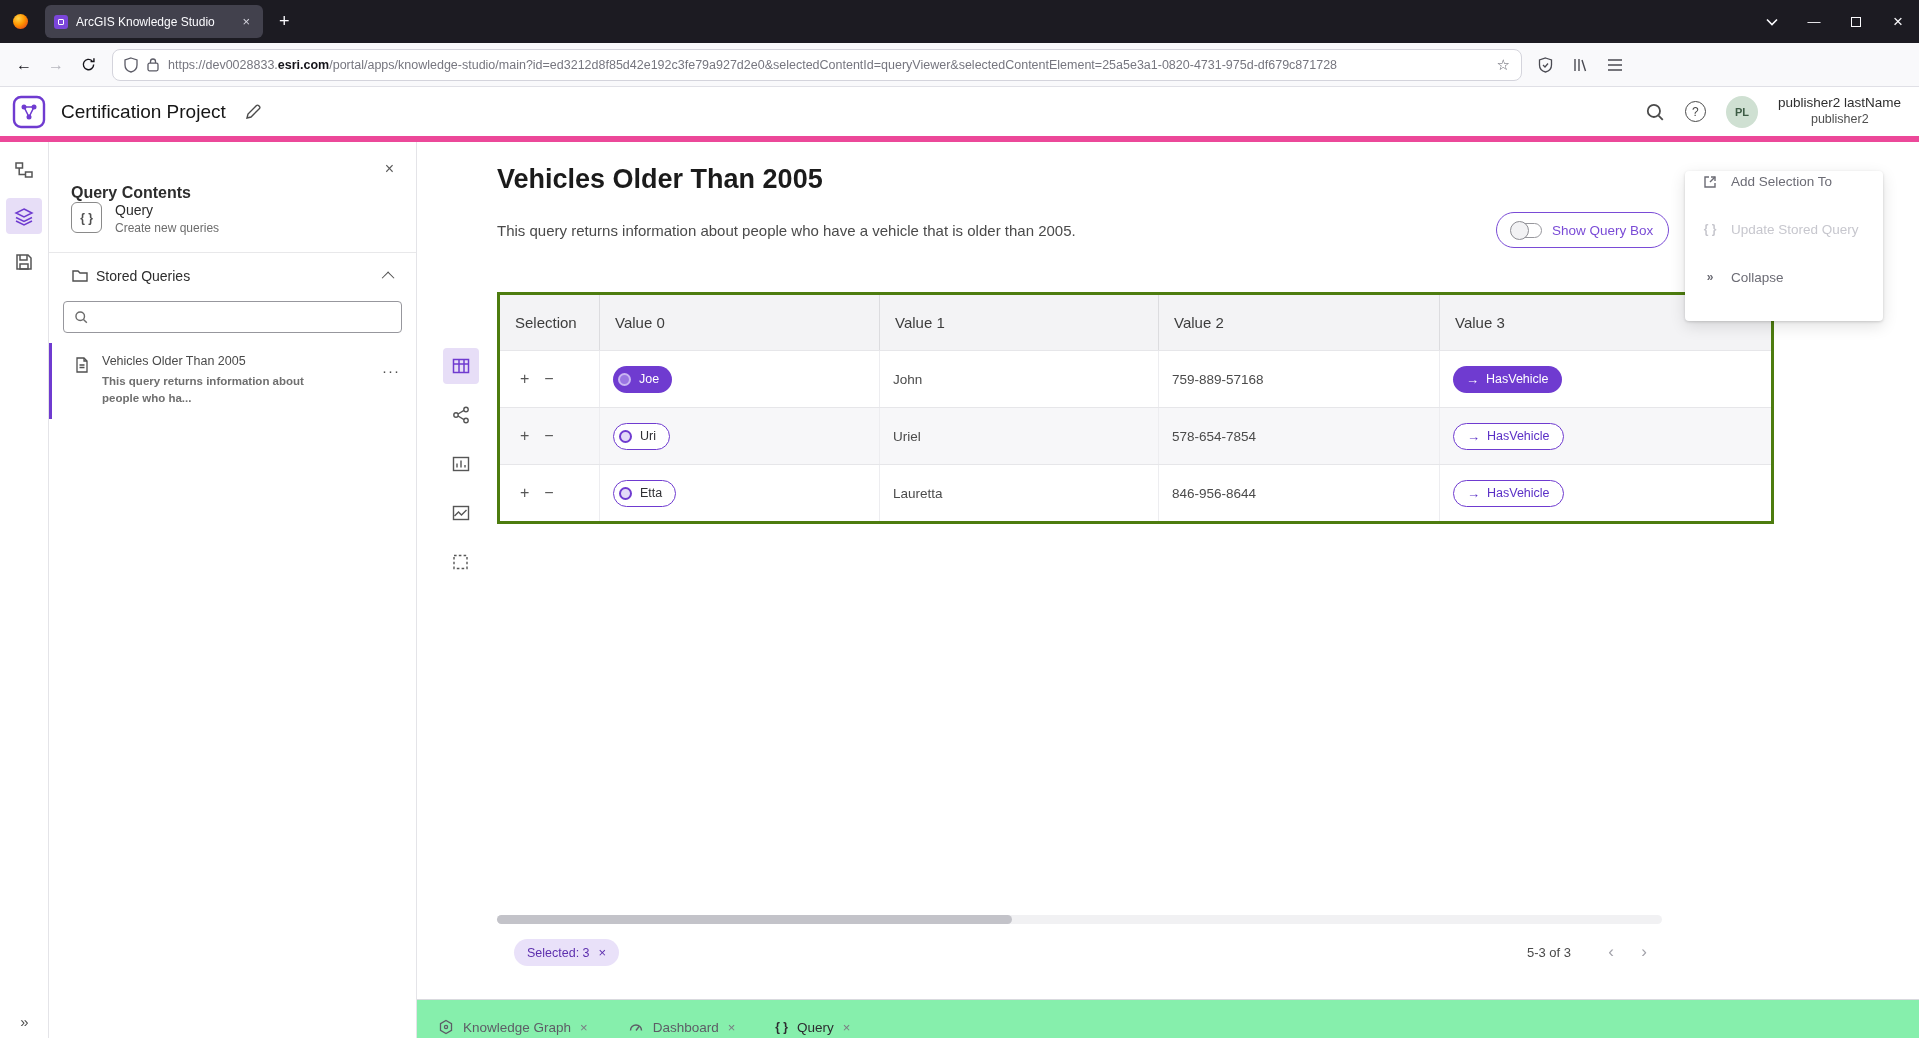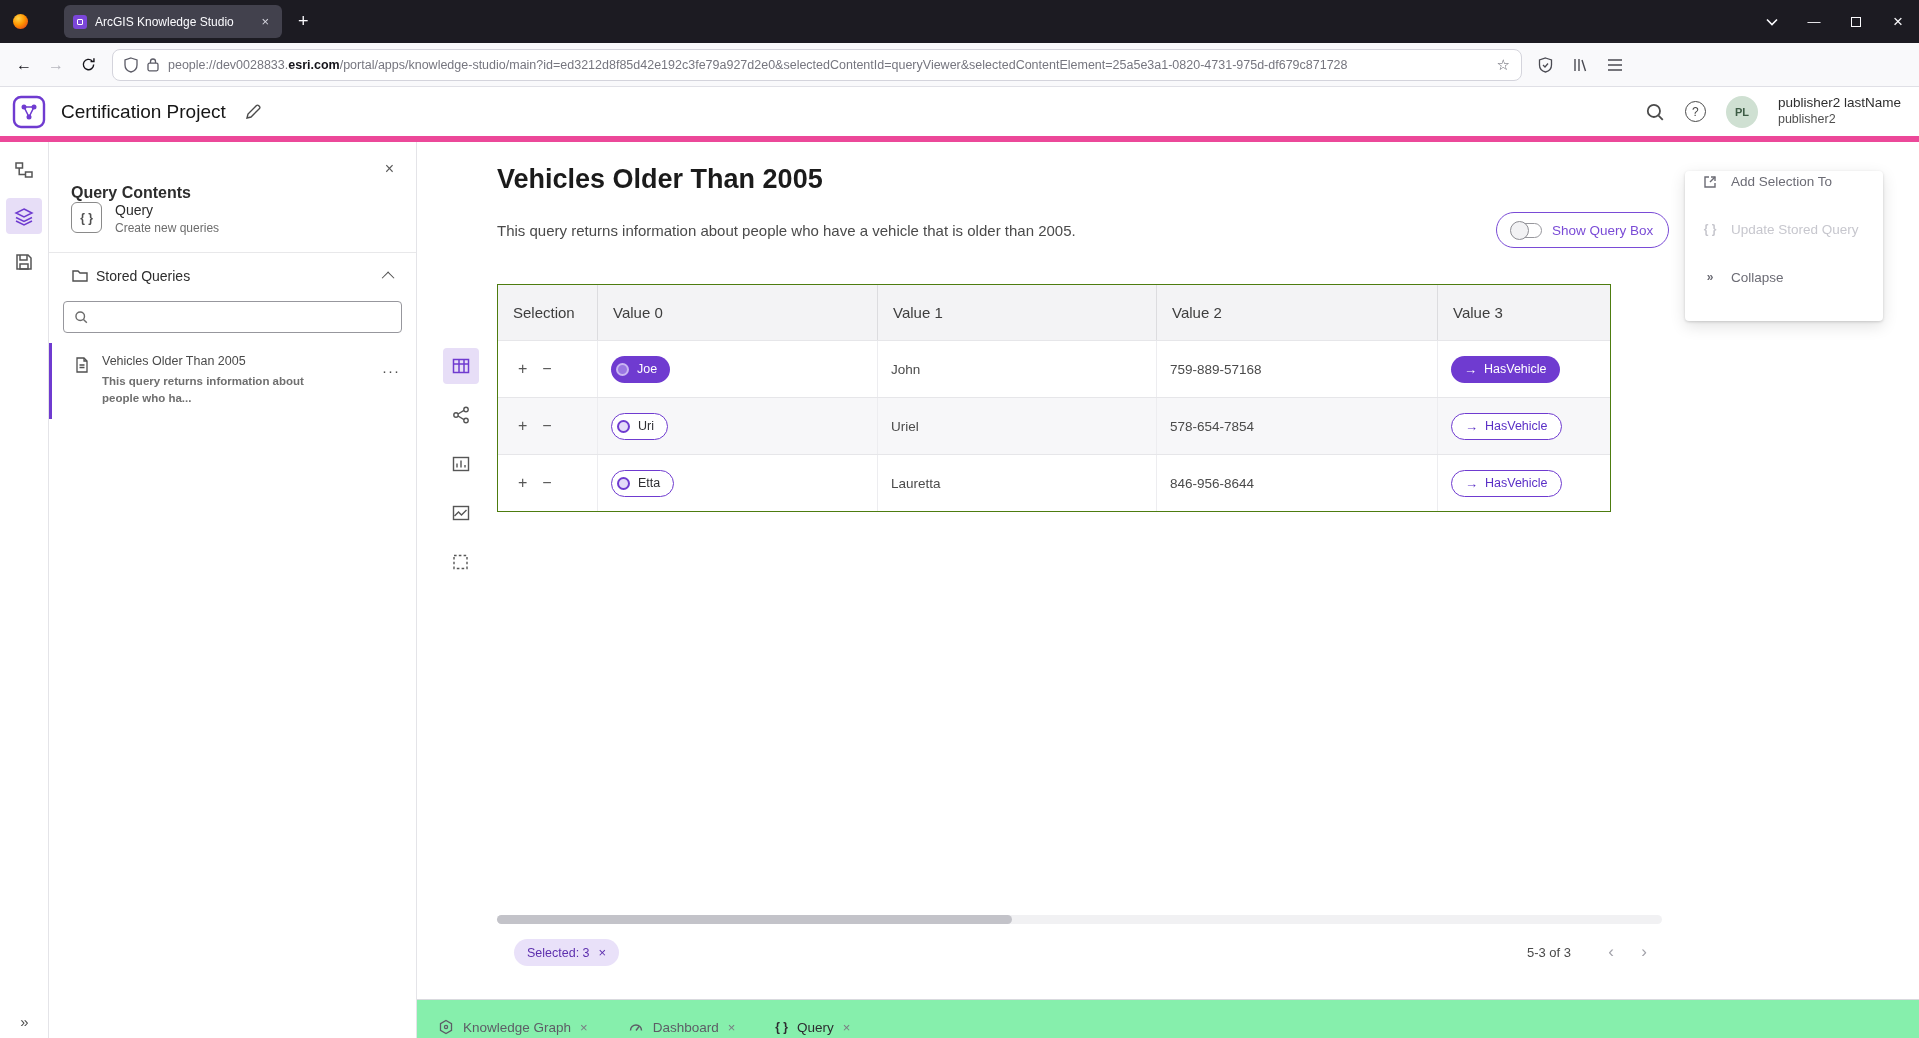--- a/index.html
+++ b/index.html
@@ -4,21 +4,21 @@
 <style>
   * { margin:0; padding:0; box-sizing:border-box; }
   html,body { width:1919px; height:1038px; overflow:hidden; background:#fff;
               font-family:"Liberation Sans", sans-serif; }
 
   
   .tabbar { position:absolute; left:0; top:0; width:1919px; height:43px; background:#1c1b22;
             display:flex; align-items:center; color:#fbfbfe; }
   .ff-logo { width:15px; height:15px; border-radius:50%; margin-left:13px;
              background:radial-gradient(circle at 35% 30%, #ffd54a, #ff9500 45%, #e64a19 85%); }
-  .btab-ff { margin-left:36px; width:218px; height:33px; background:#42414d; border-radius:6px;
+  .btab-ff { margin-left:17px; width:218px; height:33px; background:#42414d; border-radius:6px;
              display:flex; align-items:center; gap:8px; padding:0 9px; }
   .tab-fav { width:14px; height:14px; border-radius:3px; background:#7b46d9; flex:0 0 auto;
              display:flex; align-items:center; justify-content:center; }
   .tab-fav span { width:6px; height:6px; border:1.5px solid #fff; border-radius:1px; display:block; }
   .tab-title { flex:1; font-size:12px; white-space:nowrap; overflow:hidden; text-overflow:ellipsis; }
   .tab-close { font-size:13px; color:#d5d5de; cursor:pointer; padding:2px 4px; border-radius:3px; }
   .newtab { font-size:18px; margin-left:16px; cursor:pointer; color:#fbfbfe; }
   .win-ctrls { margin-left:auto; display:flex; align-items:center; }
   .win-ctrls > div { width:42px; height:43px; display:flex; align-items:center; justify-content:center; cursor:pointer; }
   .maxbox { width:10px; height:10px; border:1.3px solid #fbfbfe; }
@@ -47,21 +47,21 @@
   .app-title { margin-left:15px; font-size:19px; font-weight:500; color:#161616; }
   .edit-pencil { margin-left:18px; cursor:pointer; display:flex; }
   .ah-right { margin-left:auto; margin-right:18px; display:flex; align-items:center; gap:20px; }
   .help-circle { width:21px; height:21px; border:1.6px solid #4a4a4a; border-radius:50%;
                  display:flex; align-items:center; justify-content:center; font-size:12px;
                  color:#4a4a4a; cursor:pointer; }
   .avatar { width:32px; height:32px; border-radius:50%; background:#cfe0d2; color:#3d5c45;
             display:flex; align-items:center; justify-content:center; font-size:11px; font-weight:700; cursor:pointer; }
   .user-names { line-height:1.25; }
   .user-name { font-size:13.5px; color:#2e2e2e; }
-  .user-role { font-size:12.5px; color:#4f4f4f; }
+  .user-role { font-size:12.5px; color:#4f4f4f;margin-left:33px; }
 
   
   .rail { position:absolute; top:142px; left:0; bottom:0; width:49px; background:#fff;
           border-right:1px solid #e4e4e8; display:flex; flex-direction:column; align-items:center;
           padding-top:10px; gap:10px; }
   .rail-btn { width:36px; height:36px; display:flex; align-items:center; justify-content:center;
               color:#565656; cursor:pointer; border-radius:4px; }
   .rail-btn.sel { background:#e7def7; color:#6f3bd0; }
   .rail-expand { position:absolute; bottom:8px; left:0; width:49px; text-align:center;
                  font-size:15px; color:#4f4f4f; cursor:pointer; }
@@ -97,21 +97,21 @@
   .sqb { position:absolute; left:1079px; top:70px; height:36px; border:1px solid #7a4bd6;
          border-radius:18px; display:flex; align-items:center; gap:10px; padding:0 15px; cursor:pointer; background:#fff; }
   .switch { width:30px; height:15px; border:1.4px solid #97979d; border-radius:8px; position:relative; background:#fff; }
   .knob { position:absolute; left:-3px; top:-3px; width:19px; height:19px; border-radius:50%;
           background:#f2f2f4; border:1.4px solid #8d8d93; }
   .sqb-label { font-size:13.5px; font-weight:500; color:#7a4bd6; }
 
   .vrail { position:absolute; left:26px; top:206px; display:flex; flex-direction:column; gap:13px; }
   .vrail .rail-btn { width:36px; height:36px; }
 
-  .dtable { position:absolute; left:80px; top:142px; width:1114px; border:1px solid #4d7c0f; }
+  .dtable { position:absolute; left:80px; top:150px; width:1277px; border:3px solid #4d7c0f; }
   .thead, .trow { display:grid; grid-template-columns:100px 280px 279px 281px 1fr; }
   .thead { height:55px; background:#f3f3f5; }
   .thead .hcell { display:flex; align-items:center; padding-left:15px; font-size:15px; color:#3d3d3d;
                   border-right:1px solid #dcdcdf; }
   .thead .hcell:last-child { border-right:none; }
   .trow { height:57px; background:#fff; border-top:1px solid #e6e6e9; }
   .trow.alt { background:#f7f7f9; }
   .trow .cell { display:flex; align-items:center; padding-left:13px; border-right:1px solid #ededf0; }
   .trow .cell:last-child { border-right:none; }
   .cell.txt { font-size:13.5px; color:#4b4b4b; }
@@ -200,21 +200,21 @@
       <svg width="14" height="16" viewBox="0 0 14 16" fill="none" stroke="#5b5b66" stroke-width="1.3">
           <path d="M7 1l6 2v5c0 4-2.8 6.2-6 7-3.2-.8-6-3-6-7V3z"></path>
         </svg>
     </span>
     <span style="display:flex">
       <svg width="12" height="15" viewBox="0 0 12 15">
           <rect x="1" y="6.2" width="10" height="7.6" rx="1.5" fill="none" stroke="#5b5b66" stroke-width="1.3"></rect>
           <path d="M3.5 6V4.5a2.5 2.5 0 0 1 5 0V6" fill="none" stroke="#5b5b66" stroke-width="1.3"></path>
         </svg>
     </span>
-    <span class="url-text"><span>people://dev0028833.</span><b>esri.com</b><span>/portal/apps/knowledge-studio/main?id=ed3212d8f85d42e192c3fe79a927d2e0&amp;selectedContentId=queryViewer&amp;selectedContentElement=25a5e3a1-0820-4731-975d-df679c871728</span></span>
+    <span class="url-text"><span>https://dev0028833.</span><b>esri.com</b><span>/portal/apps/knowledge-studio/main?id=ed3212d8f85d42e192c3fe79a927d2e0&amp;selectedContentId=queryViewer&amp;selectedContentElement=25a5e3a1-0820-4731-975d-df679c871728</span></span>
     <span class="url-star">☆</span>
   </div>
   <div class="ub-right">
     <span>
       <svg width="15" height="16" viewBox="0 0 14 16" fill="none" stroke="#4a4a52" stroke-width="1.3">
           <path d="M7 1l6 2v5c0 4-2.8 6.2-6 7-3.2-.8-6-3-6-7V3z"></path>
           <path d="M4.5 8l2 2 3-3.5"></path>
         </svg>
     </span>
     <span>

